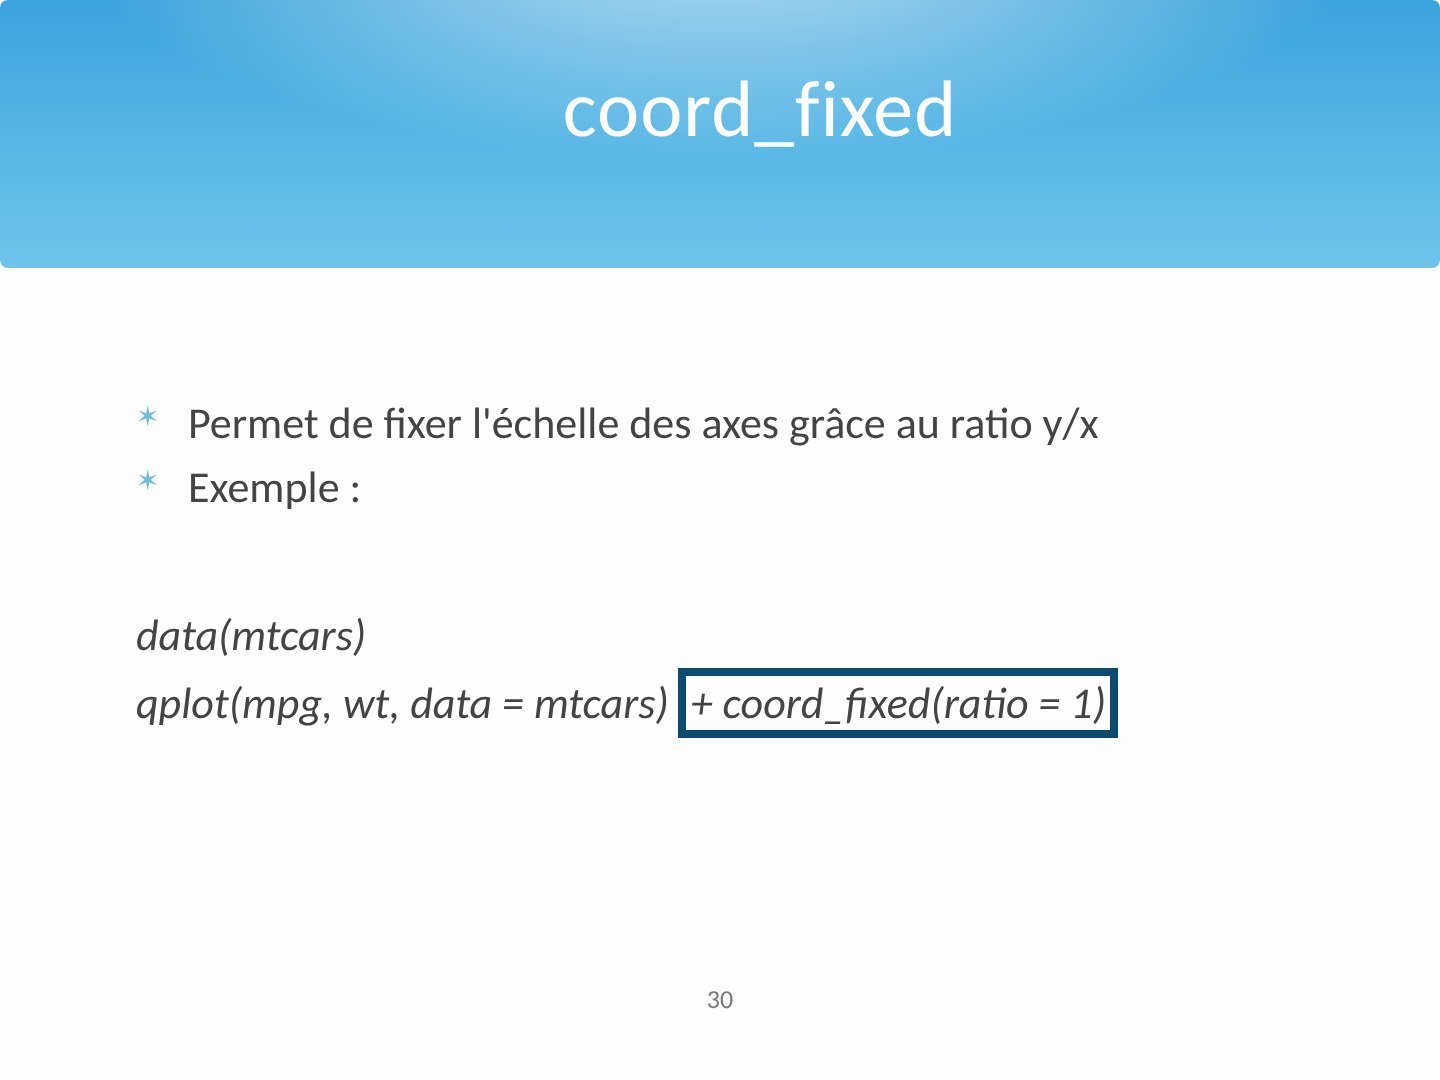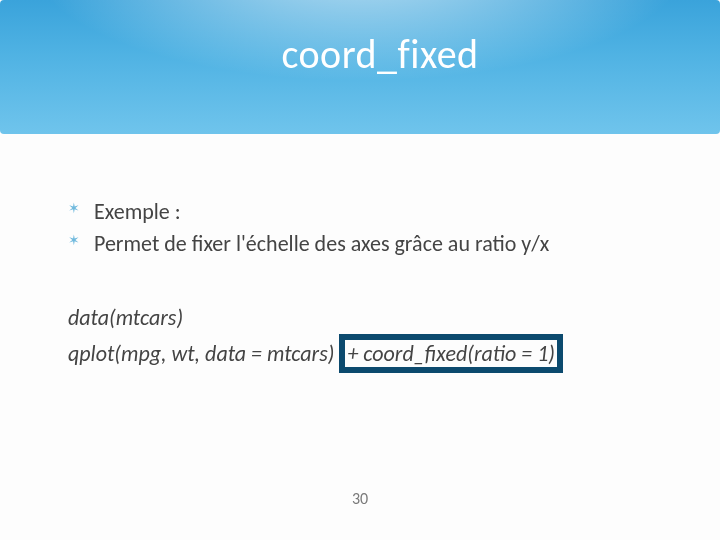--- a/index.html
+++ b/index.html
@@ -68,49 +68,49 @@
     line-height: 1.45;
     font-style: italic;
     font-weight: 400;
     margin-top: 32px;
   }
   .code-line {
     position: relative;
     white-space: nowrap;
   }
   .hl {
-    border: 6px solid #0c4a6e;
+    border: 4px solid #0c4a6e;
     padding: 0 2px;
     display: inline-block;
     line-height: 1.25;
   }
   .page-number {
     position: absolute;
     bottom: 32px;
     left: 0;
     width: 100%;
     text-align: center;
-    font-size: 16px;
+    font-size: 13px;
     color: #7a7a7a;
     font-style: normal;
   }
 </style>
 </head>
 <body>
 
 <div class="slide">
 
   <div class="header-band">
     <h1 class="title">coord_fixed</h1>
   </div>
 
   <div class="content">
     <ul class="bullet-list">
+      <li>Permet de fixer l'échelle des axes grâce au ratio y/x</li>
       <li>Exemple :</li>
-      <li>Permet de fixer l'échelle des axes grâce au ratio y/x</li>
     </ul>
 
     <div class="code-block">
       <div class="code-line">data(mtcars)</div>
       <div class="code-line">
         <span>qplot(mpg, wt, data = mtcars)</span>&nbsp;<span class="hl">+ coord_fixed(ratio = 1)</span>
       </div>
     </div>
   </div>
 

